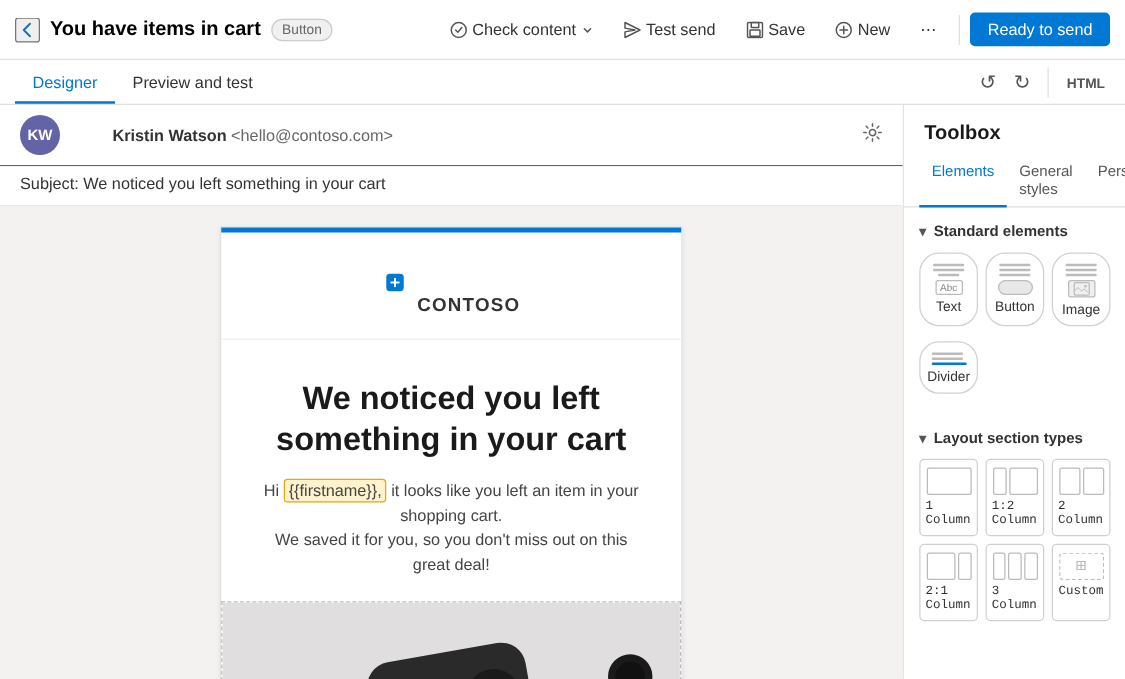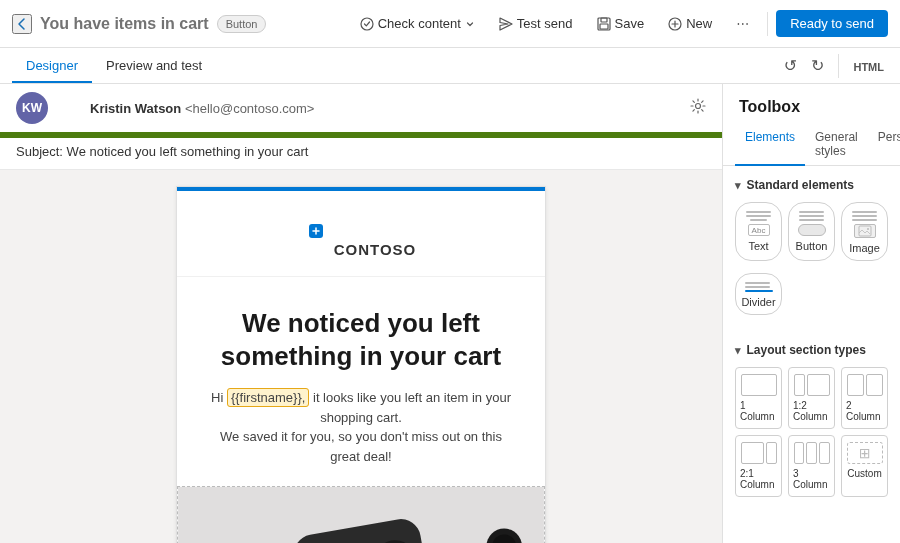--- a/index.html
+++ b/index.html
@@ -5,21 +5,21 @@
     * { box-sizing: border-box; margin: 0; padding: 0; }
     body { font-family: 'Segoe UI', Arial, sans-serif; font-size: 13px; background: #f3f2f1; color: #333; height: 543px; overflow: hidden; }
 
     
     .topbar {
       display: flex; align-items: center; background: #fff; height: 48px;
       padding: 0 12px; border-bottom: 1px solid #e0e0e0; gap: 8px;
     }
     .topbar-left { display: flex; align-items: center; gap: 8px; flex: 1; }
     .back-btn { cursor: pointer; color: #1a6fb4; font-size: 16px; display: flex; align-items: center; }
-    .page-title { font-size: 16px; font-weight: 600; color: #737373; }
+    .page-title { font-size: 16px; font-weight: 600; color: #000000; }
     .draft-badge {
       background: #f0f0f0; color: #666; font-size: 11px; padding: 2px 8px;
       border-radius: 12px; border: 1px solid #ccc;
     }
     .topbar-right { display: flex; align-items: center; gap: 4px; }
     .topbar-btn {
       display: flex; align-items: center; gap: 4px; padding: 5px 10px;
       border: none; background: transparent; cursor: pointer; color: #333;
       font-size: 13px; border-radius: 4px;
     }
@@ -43,21 +43,21 @@
     .icon-btn { background: none; border: none; cursor: pointer; color: #555; font-size: 16px; padding: 4px; border-radius: 4px; }
 
     
     .main-layout { display: flex; height: calc(543px - 84px); }
 
     
     .canvas-area { flex: 1; background: #f3f2f1; overflow-y: auto; display: flex; flex-direction: column; }
 
     
     .email-meta {
-      background: #fff; padding: 8px 16px; border-bottom: 6px solid #4d7c0f;
+      background: #fff; padding: 8px 16px; border-bottom: 1px solid #4d7c0f;
       display: flex; align-items: center; gap: 10px;
     }
     .avatar {
       width: 32px; height: 32px; border-radius: 50%; background: #6264a7;
       color: #fff; display: flex; align-items: center; justify-content: center;
       font-size: 12px; font-weight: 600; flex-shrink: 0;
     }
     .sender-info { flex: 1; font-size: 13px; color: #333; }
     .sender-name { font-weight: 600; margin-left: 32px; }
     .sender-email { color: #666; font-weight: 400; }
@@ -121,21 +121,21 @@
     .element-icon-lines { display: flex; flex-direction: column; gap: 2px; align-items: center; width: 28px; }
     .el-line { height: 2px; background: #bbb; border-radius: 1px; }
     .el-line.short { width: 60%; }
     .el-line.full { width: 90%; }
 
     
     .layout-grid { display: grid; grid-template-columns: 1fr 1fr 1fr; gap: 6px; }
     .layout-item {
       border: 1px solid #d0d0d0; border-radius: 4px; padding: 6px 4px;
       display: flex; flex-direction: column; align-items: center; gap: 4px;
-      cursor: pointer; background: #fff; font-size: 10px; color: #333;
+      cursor: pointer; background: #fff; font-size: 10px; color: #333; font-family: Liberation Mono, monospace;
     }
     .layout-visual { display: flex; gap: 2px; width: 36px; height: 22px; }
     .layout-col { flex: 1; border: 1.5px solid #bbb; border-radius: 2px; }
     .layout-col.small { flex: 0.6; }
     .layout-col.large { flex: 1.4; }
   </style>
 </head>
 <body>
 
 <div class="topbar">

